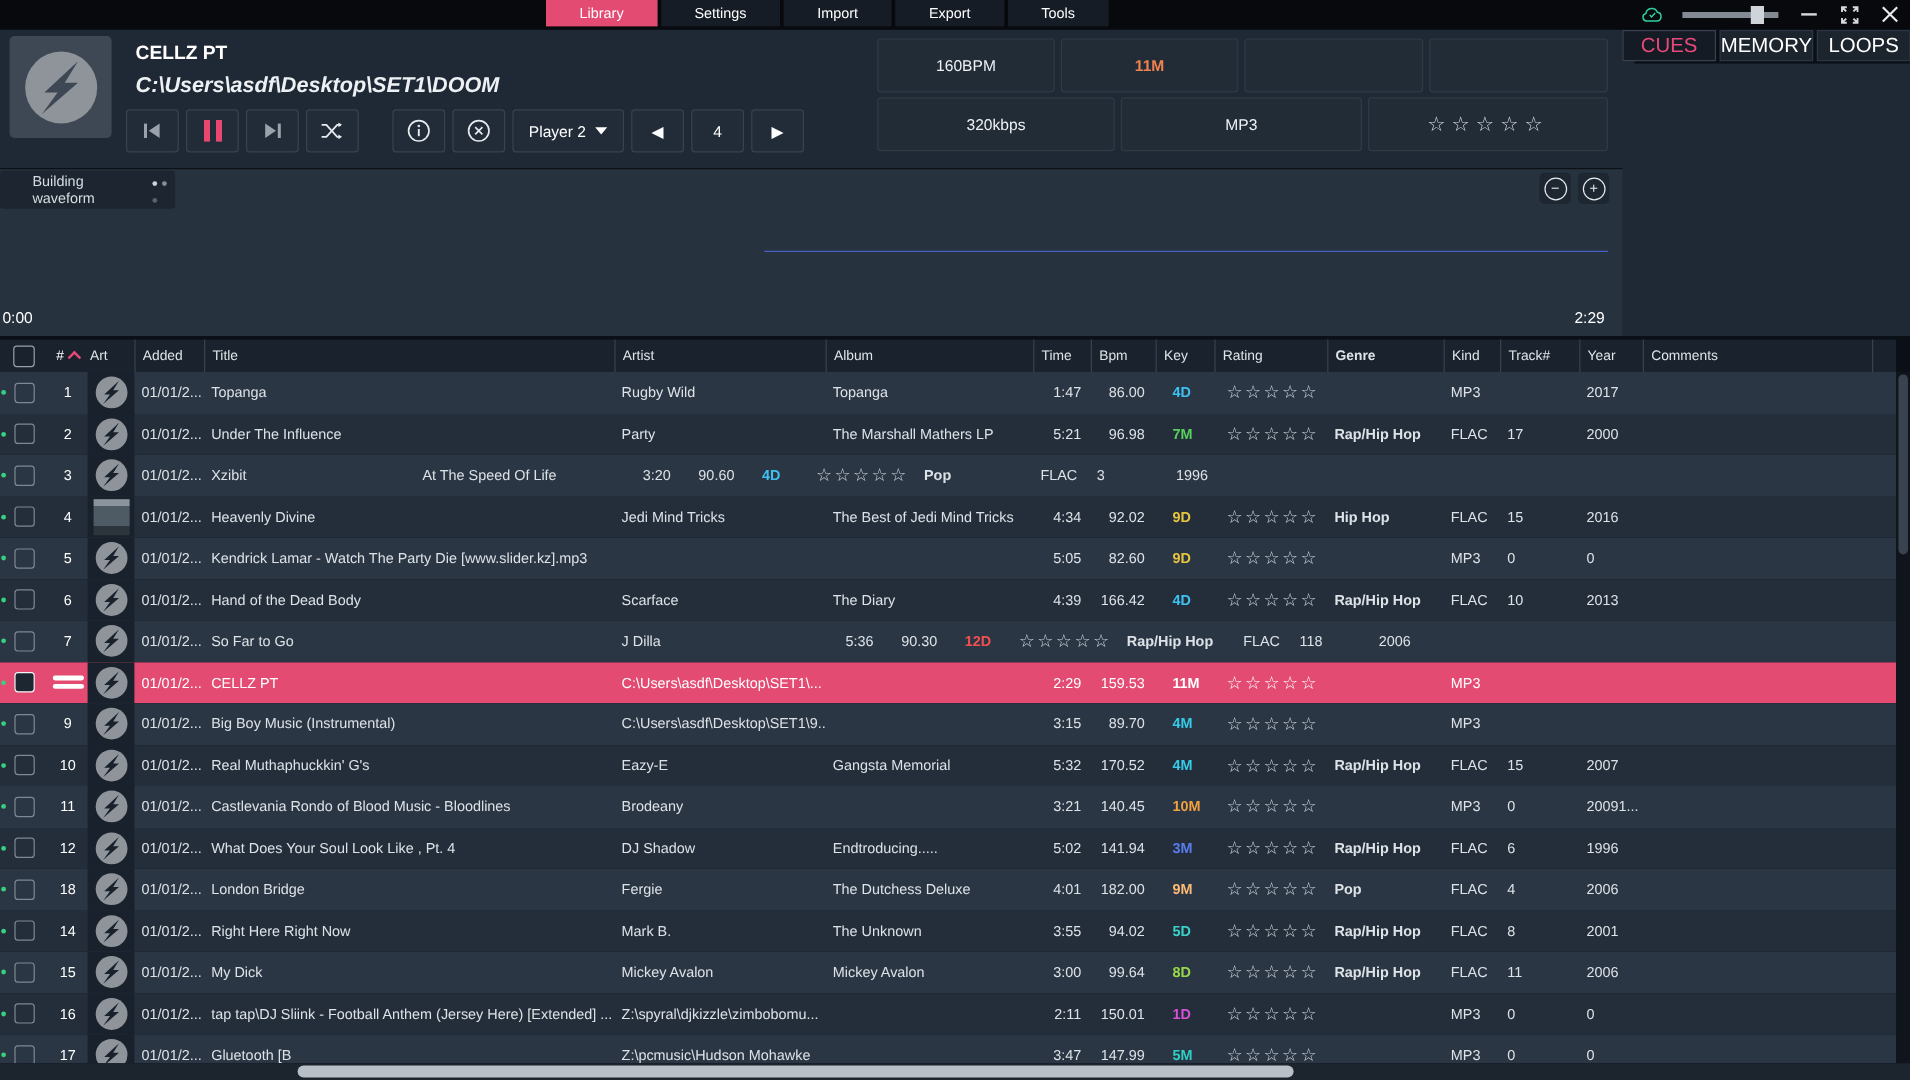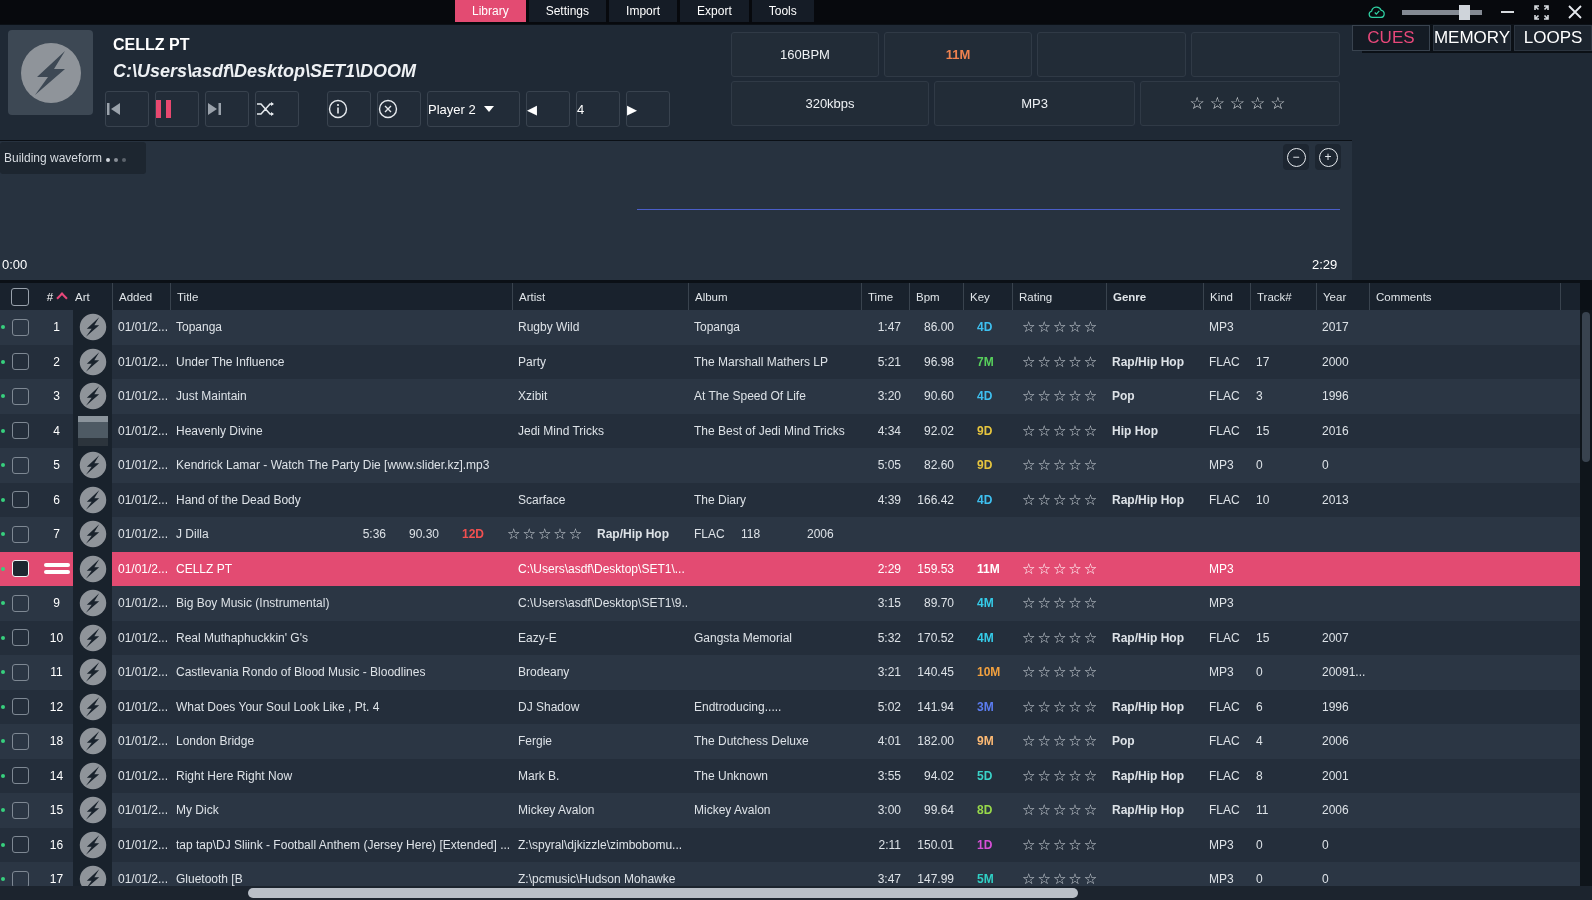--- a/index.html
+++ b/index.html
@@ -2,53 +2,53 @@
 <html><head>
 <meta charset="utf-8">
 <style>
   html,body{margin:0;padding:0;background:#07090d;}
   body{font-family:"Liberation Sans","DejaVu Sans",sans-serif;color:#e6eaee;}
   .app{position:relative;width:1592px;height:900px;overflow:hidden;background:#0b1016;}
 
   
   .titlebar{position:absolute;top:0;left:0;width:1592px;height:24px;background:#07090d;}
   .tabs{position:absolute;left:455px;top:0;height:22px;display:flex;gap:3px;}
-  .tab{height:22px;padding:0 17px;background:#151c26;color:#fff;font-size:12px;
+  .tab{height:22px;padding:0 28px;background:#151c26;color:#fff;font-size:12px;
        display:flex;align-items:center;justify-content:center;cursor:pointer;text-align:right;}
   .tab.active{background:#e34b72;}
   .win-right{position:absolute;right:8px;top:0;height:24px;display:flex;align-items:center;gap:16px;}
   .vol-track{width:80px;height:5px;background:#848a93;position:relative;}
   .vol-thumb{position:absolute;right:12px;top:-5px;width:11px;height:15px;background:#cfd4da;}
   .wbtn{width:18px;height:18px;display:flex;align-items:center;justify-content:center;cursor:pointer;}
   .minbar{width:13px;height:2px;background:#d6dade;}
 
   
   .player{position:absolute;left:0;top:25px;width:1362px;height:115px;background:#1f2935;}
   .artbox{position:absolute;left:8px;top:5px;width:85px;height:85px;background:#3d4854;border-radius:4px;
           display:flex;align-items:center;justify-content:center;}
   .ptitle{position:absolute;left:113px;top:11px;font-size:16px;font-weight:bold;color:#fff;}
   .ppath{position:absolute;left:113px;top:36px;font-size:18px;font-style:italic;font-weight:bold;color:#eef1f4;}
   .controls{position:absolute;left:105px;top:66px;display:flex;gap:6px;align-items:center;}
   .pbtn{width:44px;height:36px;background:#222c38;border:1px solid #39434f;border-radius:3px;
-        display:flex;align-items:center;cursor:pointer;box-sizing:border-box;}
+        display:flex;align-items:center;justify-content:center;cursor:pointer;box-sizing:border-box;}
   .pbtn.wide{width:93px;gap:8px;color:#fff;font-size:13px;}
   .gap-l{margin-left:22px;}
   .pausebars{display:flex;gap:5px;}
   .pausebars i{display:block;width:5px;height:18px;background:#e8486f;}
   .tri{font-size:13px;color:#fff;line-height:1;}
   .caret-down{width:0;height:0;border-left:5px solid transparent;border-right:5px solid transparent;border-top:6px solid #fff;}
 
   .ib{position:absolute;background:#222c37;border:1px solid #303a46;border-radius:3px;
       display:flex;align-items:center;justify-content:center;font-size:13px;color:#eef1f4;box-sizing:border-box;}
   .stars-big{font-size:17px;letter-spacing:5px;color:#d6dade;}
 
   
   .wave{position:absolute;left:0;top:141px;width:1362px;height:139px;background:#27323f;}
   .wchip{position:absolute;left:0;top:1px;width:146px;height:32px;background:#1d2630;border-radius:3px;
-         display:flex;align-items:center;padding-left:4px;font-size:12px;color:#d7dce1;box-sizing:border-box;}
+         display:flex;align-items:center;padding-left:27px;font-size:12px;color:#d7dce1;box-sizing:border-box;}
   .wdots i{display:inline-block;width:4px;height:4px;border-radius:50%;background:#cfd4da;margin-left:4px;}
   .wdots i:nth-child(2){opacity:.6}.wdots i:nth-child(3){opacity:.35}
   .zoombtn{position:absolute;top:3px;width:26px;height:26px;background:#1d2631;border-radius:4px;
            display:flex;align-items:center;justify-content:center;cursor:pointer;}
   .zring{width:17px;height:17px;border:1.5px solid #e6eaee;border-radius:50%;display:flex;align-items:center;
          justify-content:center;font-size:12px;color:#e6eaee;line-height:0;}
   .bluline{position:absolute;top:68px;left:637px;width:703px;height:1px;background:#4a5ec8;}
   .wtime{position:absolute;font-size:13px;color:#fff;}
 
   
@@ -330,21 +330,20 @@
           <span class="cb"></span>
         </div>
     <div class="c c-num">3</div>
     <div class="c c-art">
           <svg width="30" height="30" viewBox="0 0 34 34">
             <circle cx="17" cy="17" r="15" fill="#8f949a"></circle>
             <path d="M24 6 L10 19 h5.5 L9 28 L24 15 h-5.5 z" fill="#19222c"></path>
           </svg>
         </div>
     <div class="c c-added">01/01/2...</div>
-    <div class="c c-title">Just Maintain</div>
     <div class="c c-artist">Xzibit</div>
     <div class="c c-album">At The Speed Of Life</div>
     <div class="c c-time">3:20</div>
     <div class="c c-bpm">90.60</div>
     <div class="c c-key" style="color: rgb(62, 192, 240);">4D</div>
     <div class="c c-rating">☆☆☆☆☆</div>
     <div class="c c-genre">Pop</div>
     <div class="c c-kind">FLAC</div>
     <div class="c c-track">3</div>
     <div class="c c-year">1996</div>
@@ -431,20 +430,21 @@
           <span class="cb"></span>
         </div>
     <div class="c c-num">7</div>
     <div class="c c-art">
           <svg width="30" height="30" viewBox="0 0 34 34">
             <circle cx="17" cy="17" r="15" fill="#8f949a"></circle>
             <path d="M24 6 L10 19 h5.5 L9 28 L24 15 h-5.5 z" fill="#19222c"></path>
           </svg>
         </div>
     <div class="c c-added">01/01/2...</div>
+    <div class="c c-title">So Far to Go</div>
     <div class="c c-artist">J Dilla</div>
     <div class="c c-time">5:36</div>
     <div class="c c-bpm">90.30</div>
     <div class="c c-key" style="color: rgb(242, 80, 80);">12D</div>
     <div class="c c-rating">☆☆☆☆☆</div>
     <div class="c c-genre">Rap/Hip Hop</div>
     <div class="c c-kind">FLAC</div>
     <div class="c c-track">118</div>
     <div class="c c-year">2006</div>
     <div class="c c-comments"></div>

